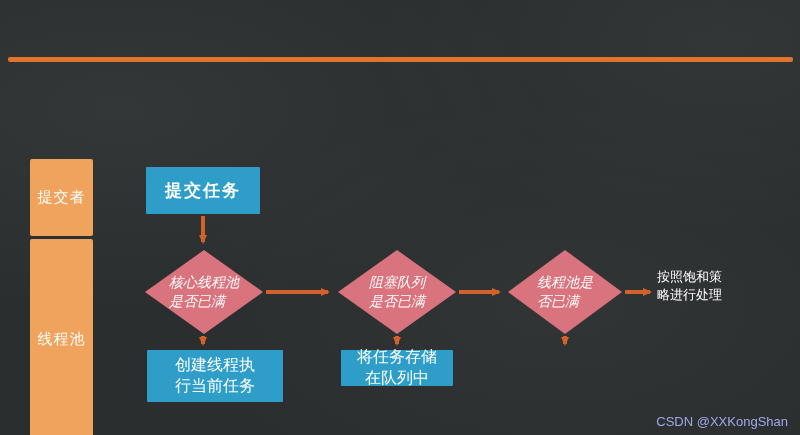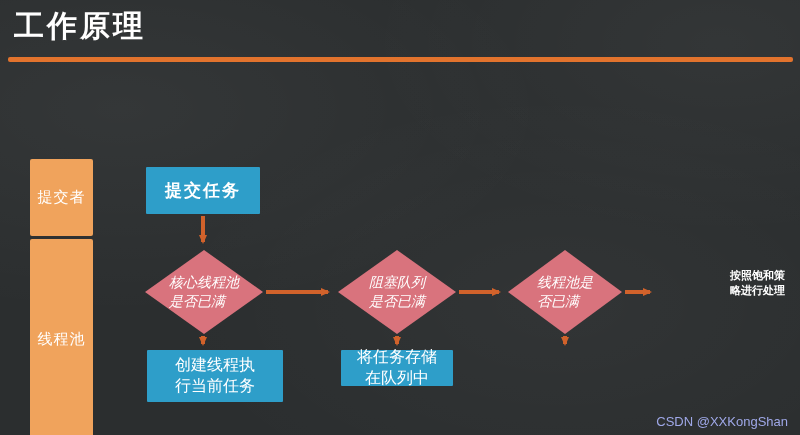--- a/index.html
+++ b/index.html
@@ -90,23 +90,23 @@
     font-style: italic;
   }
   .diamond-1 { left: 145px; top: 250px; width: 118px; height: 84px; }
   .diamond-2 { left: 338px; top: 250px; width: 118px; height: 84px; }
   .diamond-3 { left: 508px; top: 250px; width: 114px; height: 84px; }
   .end-text {
     position: absolute;
     left: 657px; top: 268px;
     width: 128px;
     color: #ffffff;
-    font-size: 11px;
-    font-weight: bold;
-    text-align: right;
+    font-size: 13px;
+    font-weight: normal;
+    text-align: left;
     white-space: pre-line;
     line-height: 1.4;
   }
   .arrows {
     position: absolute;
     left: 0; top: 0;
     width: 800px; height: 435px;
     pointer-events: none;
   }
   .arrows line { stroke: #d1622b; stroke-width: 4; }
@@ -115,21 +115,20 @@
     right: 12px; bottom: 6px;
     color: #9fa8e8;
     font-size: 13px;
   }
 </style>
 </head>
 <body>
 
 <div class="slide">
 
-  <div class="slide-title">工作原理</div>
   <div class="title-divider"></div>
 
 
   <div class="lane lane-submitter">提交者</div>
   <div class="lane lane-pool">线程池</div>
 
   <svg class="arrows" viewBox="0 0 800 435" aria-hidden="true">
     <defs>
       <marker id="ah" markerWidth="9" markerHeight="8" refX="7" refY="4" orient="auto" markerUnits="userSpaceOnUse">
         <path d="M0,0 L9,4 L0,8 z" fill="#d1622b"></path>

